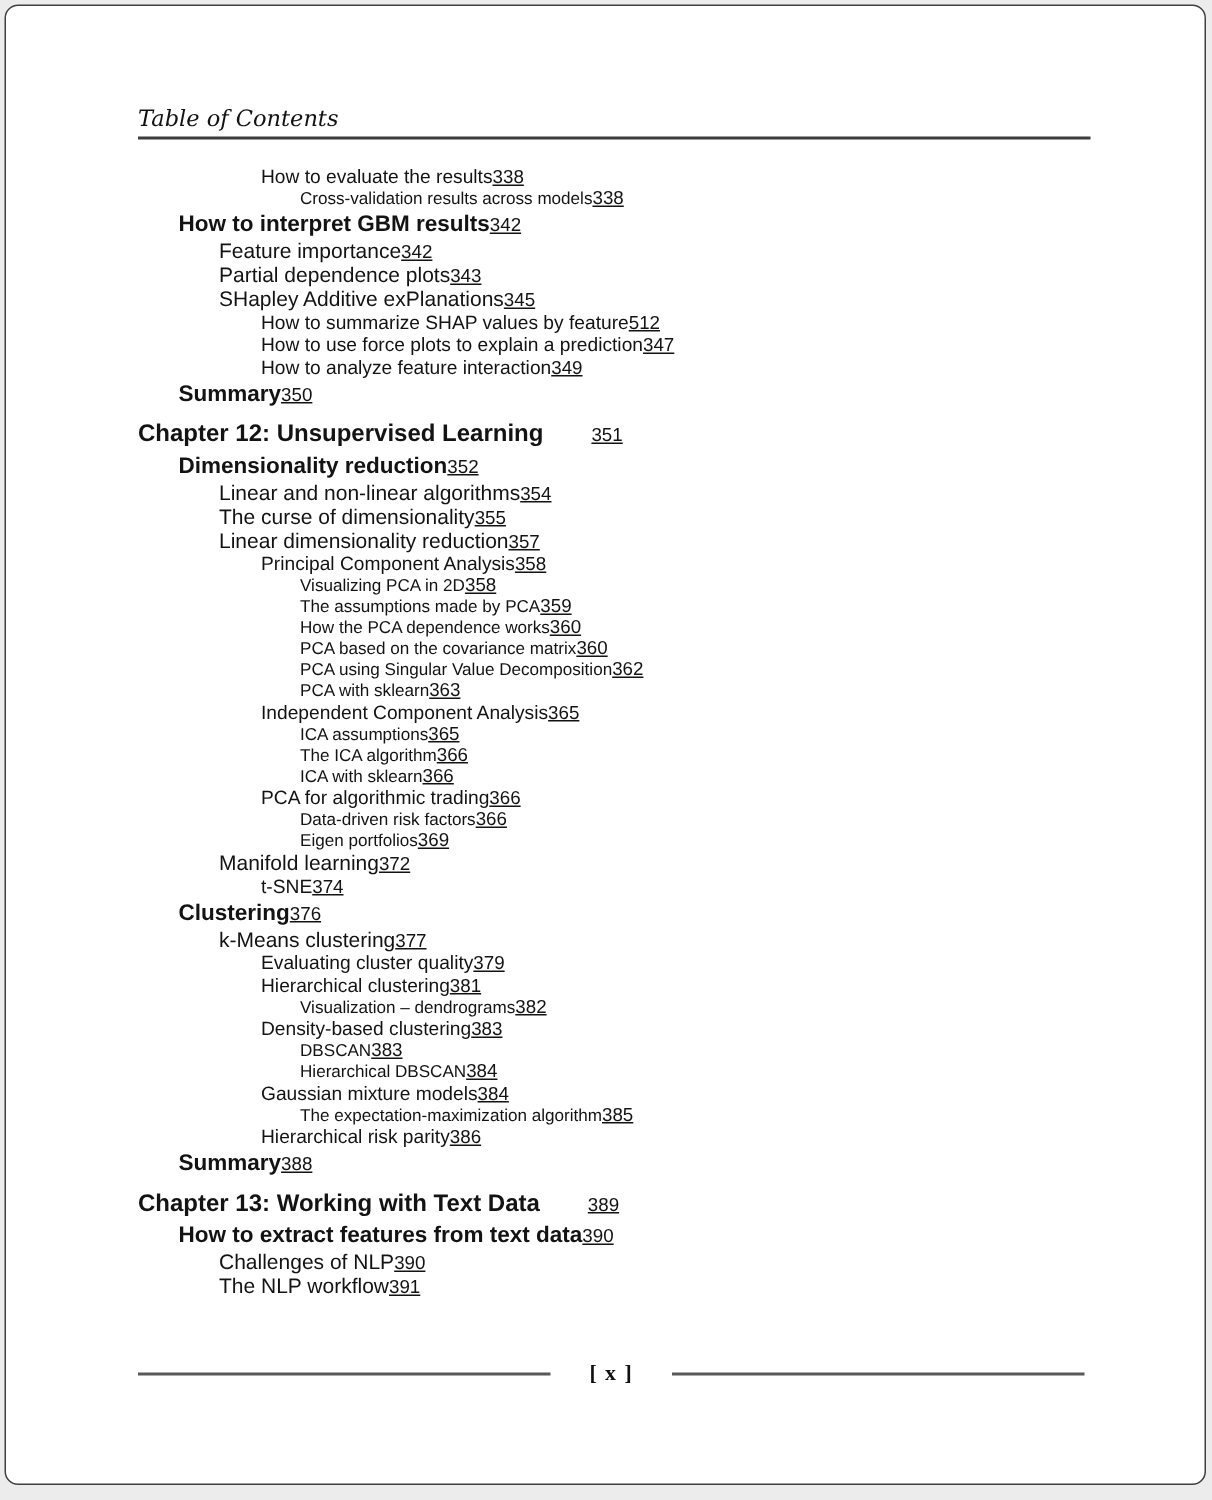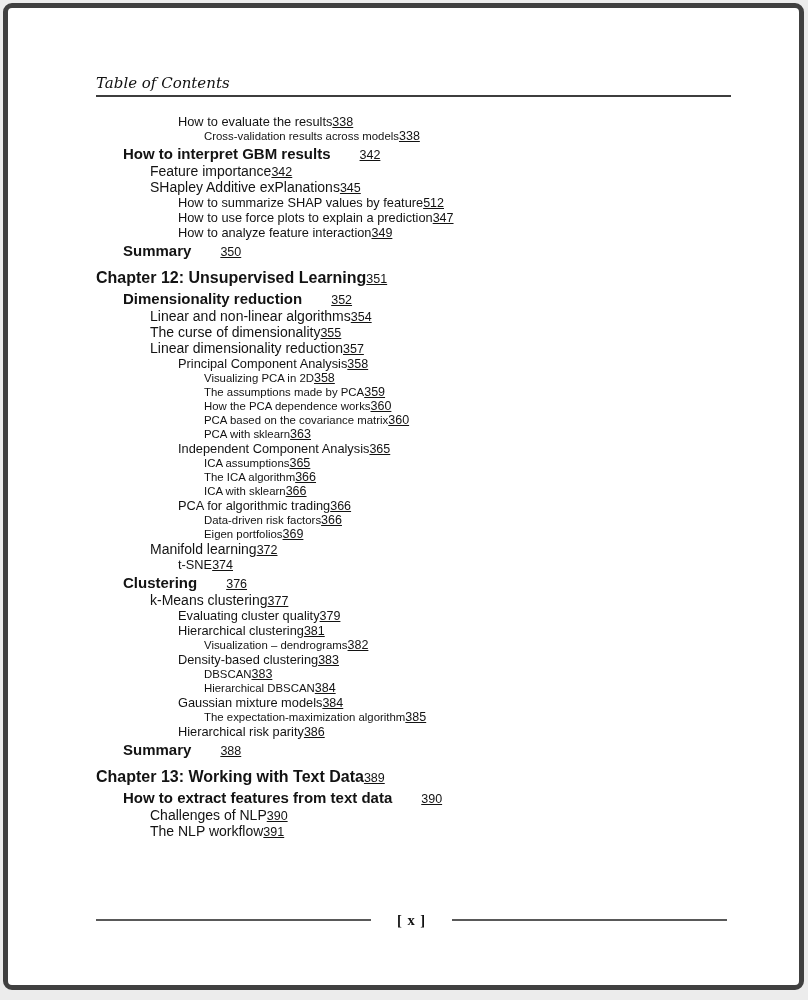--- a/index.html
+++ b/index.html
@@ -12,21 +12,21 @@
     font-family: "Liberation Sans", sans-serif;
     color: #131313;
   }
   .page-card {
     position: absolute;
     left: 3px;
     top: 3px;
     width: 801px;
     height: 987px;
     background: #ffffff;
-    border: 5px solid #404040;
+    border: 1px solid #404040;
     border-radius: 9px;
     box-sizing: border-box;
   }
   .header-title {
     position: absolute;
     left: 88px;
     top: 66px;
     font-family: "DejaVu Serif", serif;
     font-style: italic;
     font-size: 15px;
@@ -59,29 +59,29 @@
     padding-right: 2px;
     text-decoration: underline;
   }
   .row.chapter {
     height: 20px;
     line-height: 20px;
     margin-top: 8px;
     font-weight: bold;
     font-size: 16px;
     padding-left: 0;
+    gap: 32px;
   }
   .row.l1 {
     height: 18px;
     line-height: 18px;
     margin-top: 2px;
     font-weight: bold;
     font-size: 15px;
     padding-left: 27px;
-    gap: 29px;
   }
   .row.l2 {
     height: 16px;
     line-height: 16px;
     font-size: 14px;
     padding-left: 54px;
   }
   .row.l3 {
     height: 15px;
     line-height: 15px;
@@ -135,20 +135,24 @@
       </div>
       <div class="row l1">
         <span class="label">How to interpret GBM results</span>
         <span class="num">342</span>
       </div>
       <div class="row l2">
         <span class="label">Feature importance</span>
         <span class="num">342</span>
       </div>
       <div class="row l2">
+        <span class="label">Partial dependence plots</span>
+        <span class="num">343</span>
+      </div>
+      <div class="row l2">
         <span class="label">SHapley Additive exPlanations</span>
         <span class="num">345</span>
       </div>
       <div class="row l3">
         <span class="label">How to summarize SHAP values by feature</span>
         <span class="num">512</span>
       </div>
       <div class="row l3">
         <span class="label">How to use force plots to explain a prediction</span>
         <span class="num">347</span>
@@ -193,20 +197,24 @@
         <span class="label">The assumptions made by PCA</span>
         <span class="num">359</span>
       </div>
       <div class="row l4">
         <span class="label">How the PCA dependence works</span>
         <span class="num">360</span>
       </div>
       <div class="row l4">
         <span class="label">PCA based on the covariance matrix</span>
         <span class="num">360</span>
+      </div>
+      <div class="row l4">
+        <span class="label">PCA using Singular Value Decomposition</span>
+        <span class="num">362</span>
       </div>
       <div class="row l4">
         <span class="label">PCA with sklearn</span>
         <span class="num">363</span>
       </div>
       <div class="row l3">
         <span class="label">Independent Component Analysis</span>
         <span class="num">365</span>
       </div>
       <div class="row l4">

